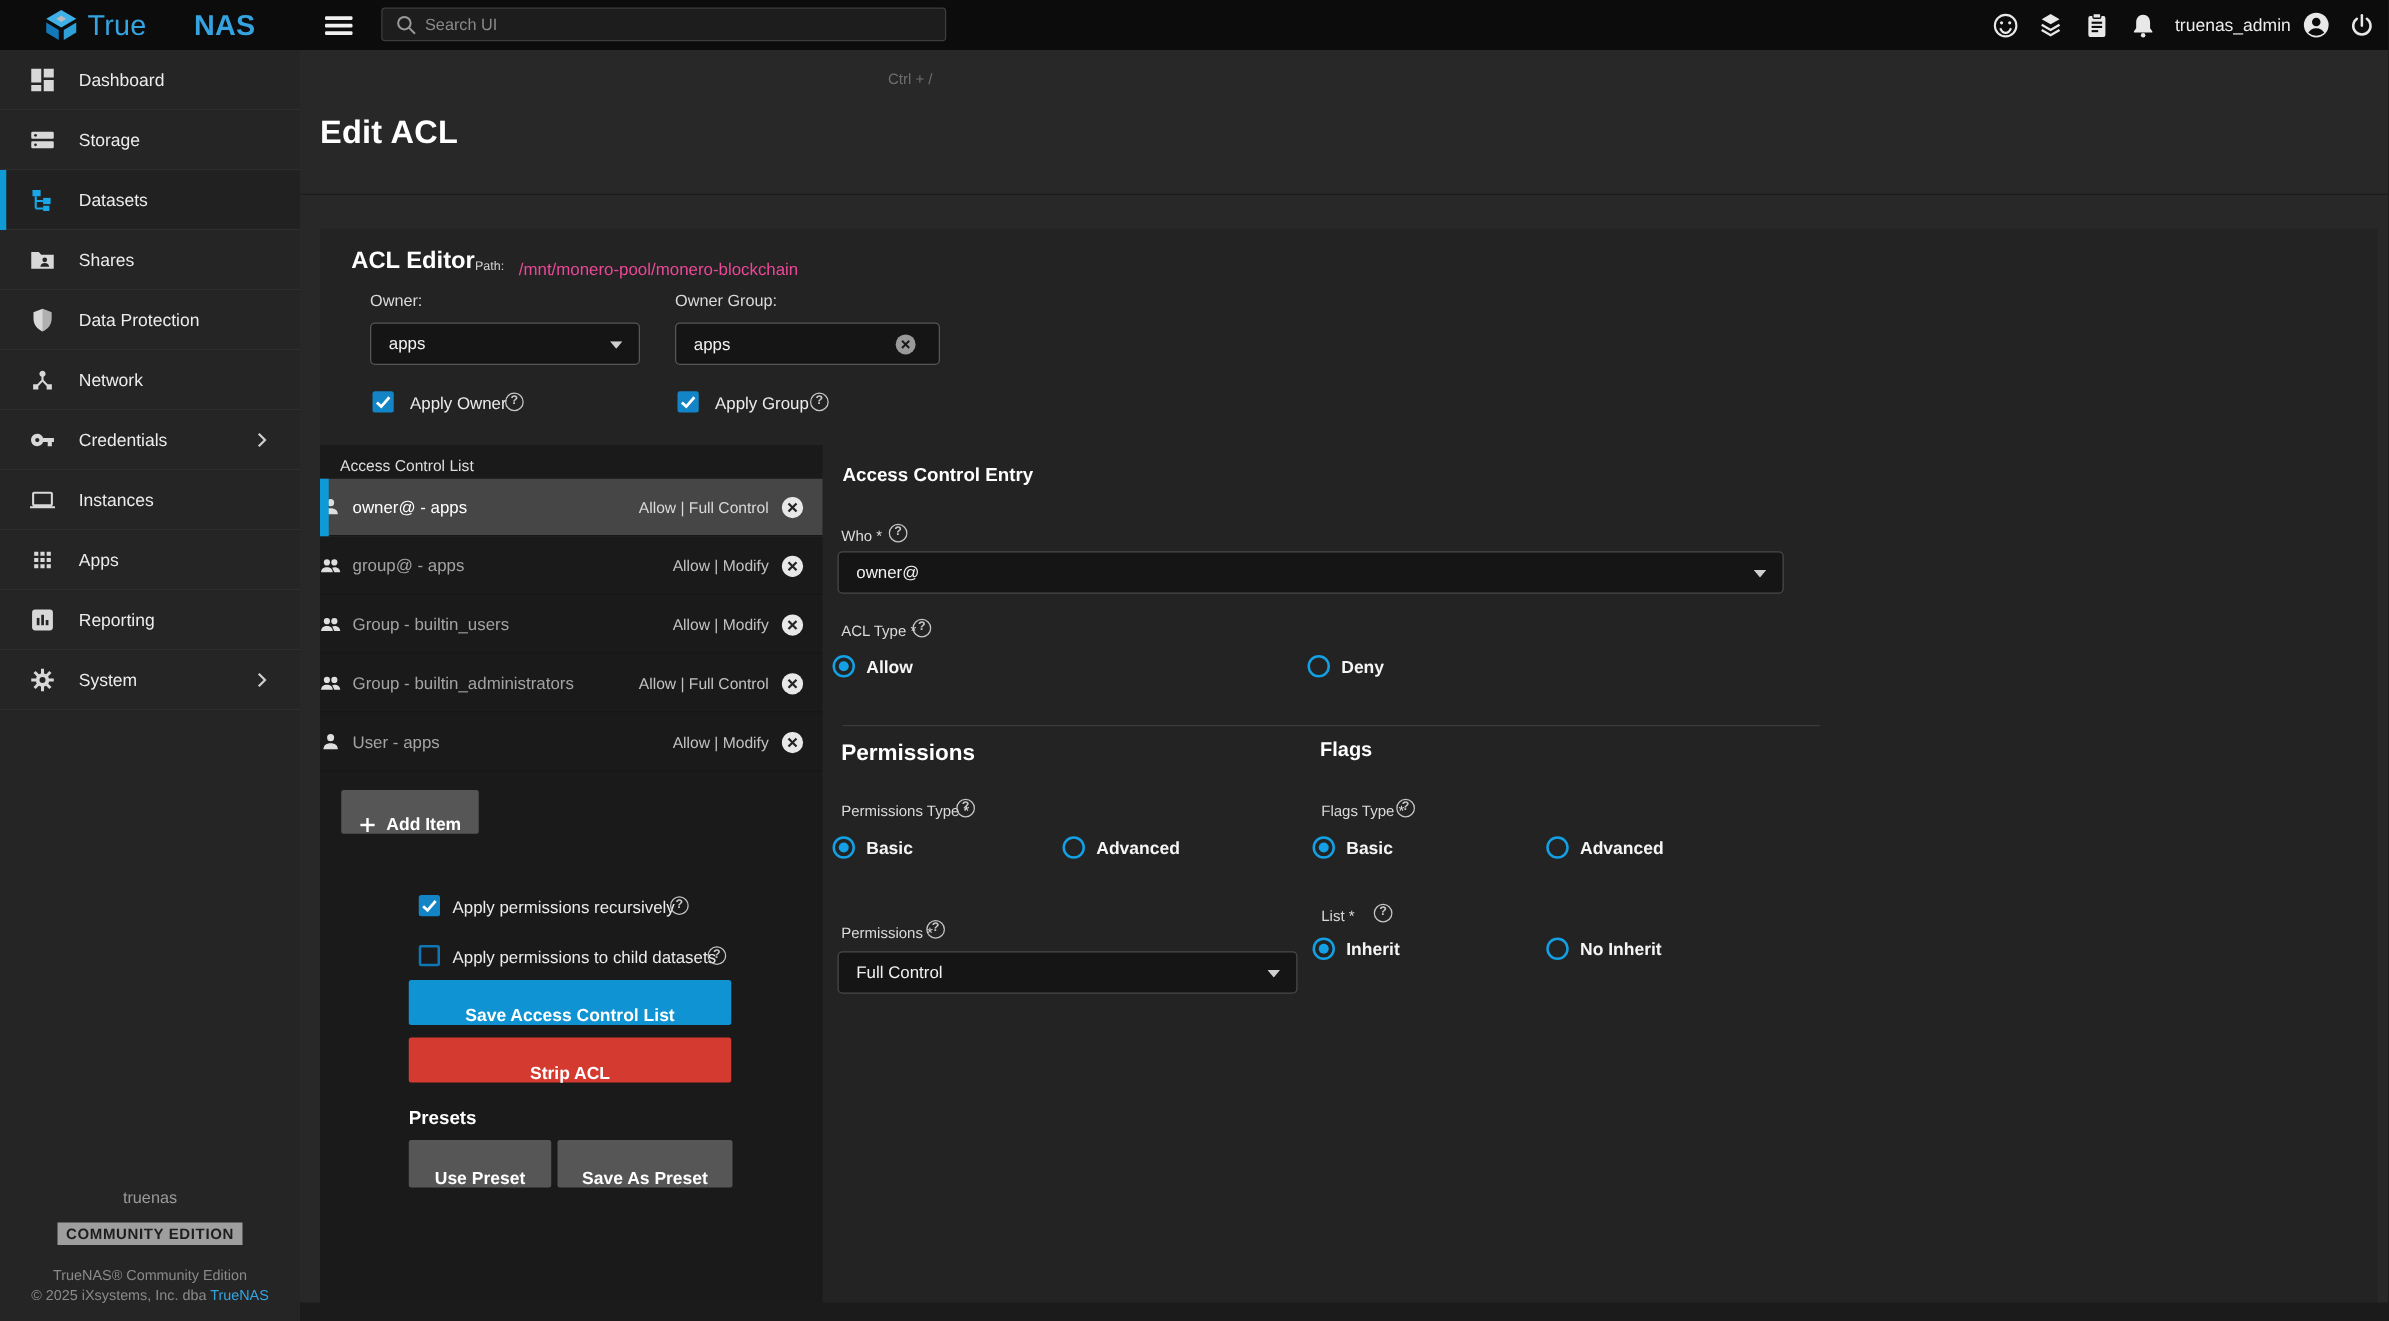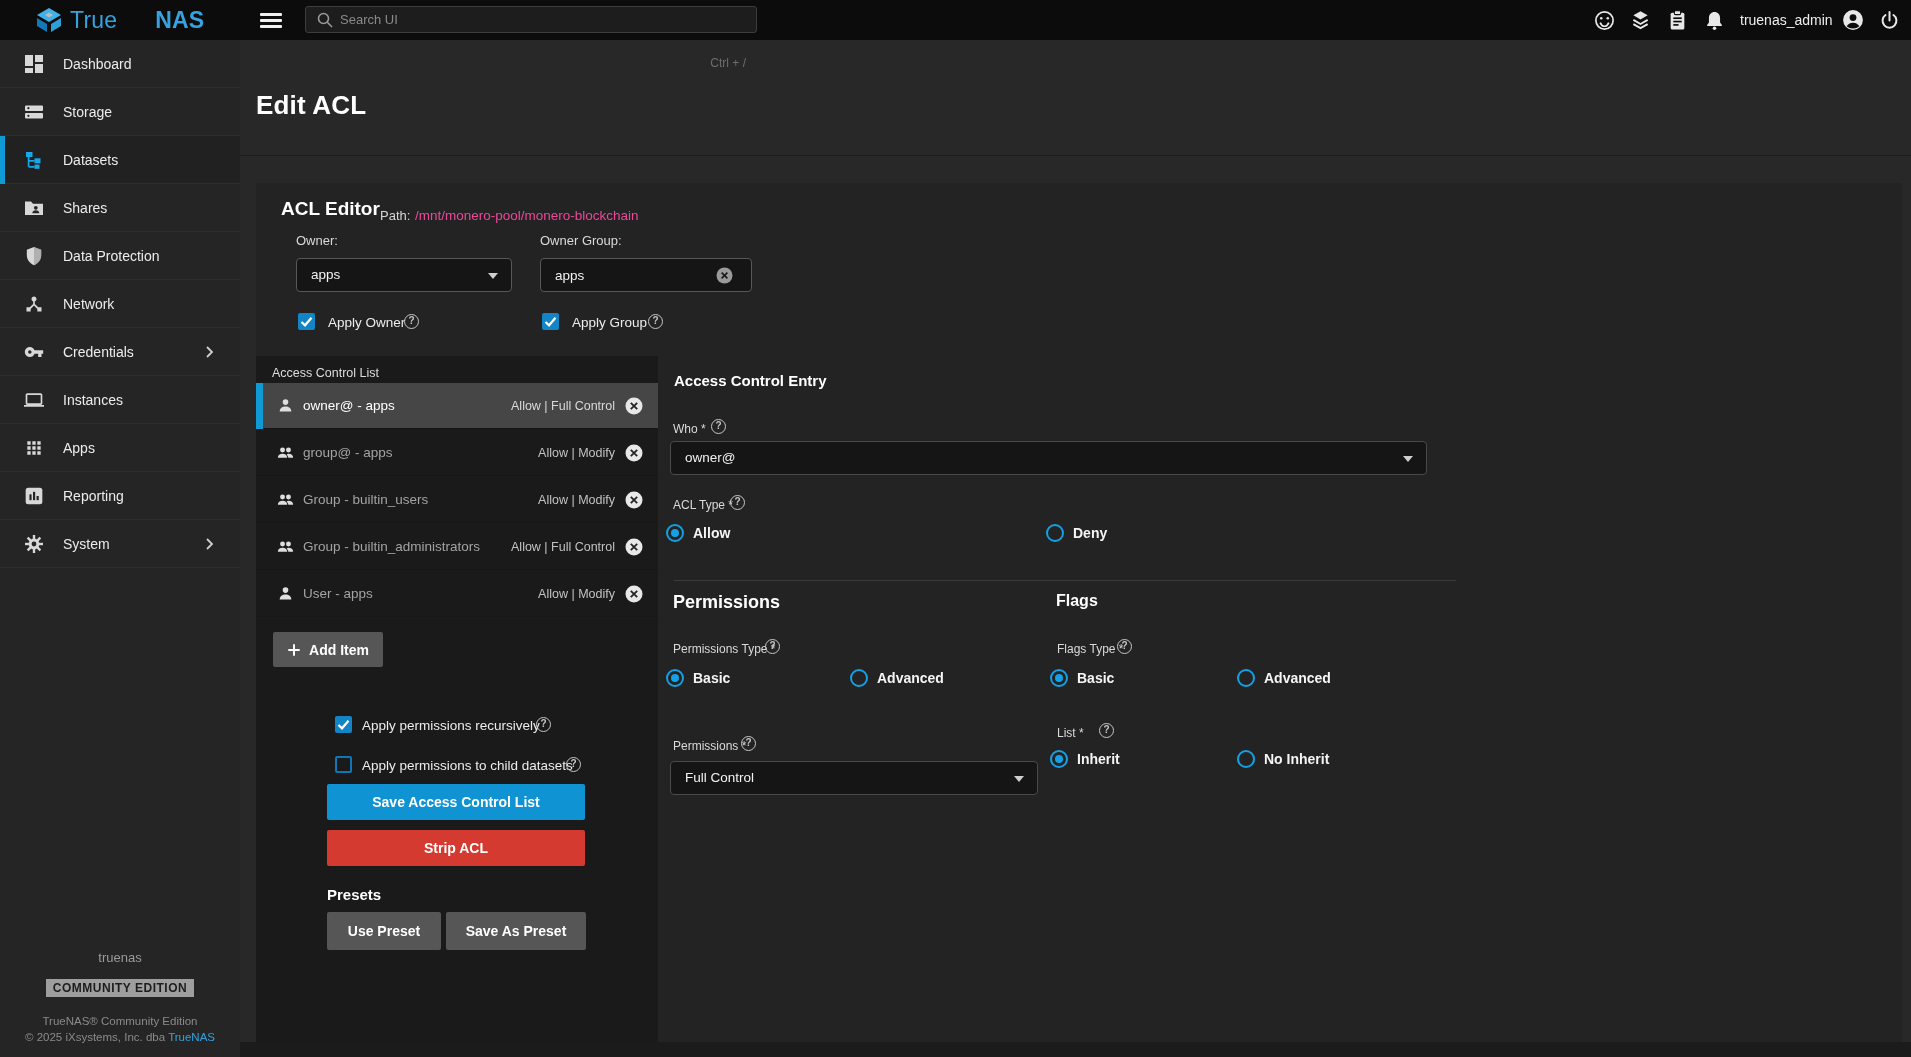--- a/index.html
+++ b/index.html
@@ -54,31 +54,31 @@
   .cb.un { background:transparent; border:2px solid #1076b5; }
   .cb-label { font-size:13.5px; color:#ececec; }
 
   .radio-group { position:absolute; display:flex; align-items:center; gap:9px; cursor:pointer; }
   .radio { width:18px; height:18px; border:2.5px solid #14a0e4; border-radius:50%; flex:0 0 auto; }
   .radio.sel::after { content:''; display:block; width:8px; height:8px; margin:2.5px auto; background:#14a0e4; border-radius:50%; }
   .radio-label { font-size:14px; font-weight:700; color:#f5f5f5; }
 
   
   .list-panel { position:absolute; left:0px; top:173px; width:402px; height:686px; background:#1a1a1a; }
-  .acl-row { position:absolute; left:0; width:402px; height:46px; display:flex; align-items:center; padding-left:21px; border-bottom:1px solid #161616; cursor:pointer; }
+  .acl-row { position:absolute; left:0; width:402px; height:46px; display:flex; align-items:center; border-bottom:1px solid #161616; cursor:pointer; }
   .acl-row .uicon { width:17px; height:17px; color:#dedede; flex:0 0 auto; }
   .acl-row .rname { margin-left:9px; font-size:13.5px; color:#a3a3a3; }
   .acl-row .rsum { margin-left:auto; font-size:12.5px; color:#c2c2c2; }
   .acl-row .rdel { margin:0 15px 0 10px; width:18px; height:18px; flex:0 0 auto; cursor:pointer; }
   .acl-row.sel { background:#464646; }
   .acl-row.sel::before { content:''; position:absolute; left:0; top:0; width:7px; height:46px; background:#0f9ad6; }
   .acl-row.sel .rname { color:#fff; }
   .acl-row.sel .rsum { color:#d9d9d9; }
 
-  .btn { position:absolute; border:none; border-radius:2px; color:#fff; font-weight:700; font-size:14px; font-family:"Liberation Sans",sans-serif; cursor:pointer; display:flex; align-items:center; justify-content:center; gap:8px; }
+  .btn { position:absolute; border:none; border-radius:2px; color:#fff; font-weight:700; font-size:14px; font-family:"Liberation Sans",sans-serif; cursor:pointer; display:flex; align-items:flex-end; justify-content:center; gap:8px; }
   .btn.gray { background:#565656; }
   .btn.blue { background:#0f93d2; }
   .btn.red  { background:#d53a30; }
 
   .ace-panel { position:absolute; left:402px; top:173px; width:1244px; height:686px; }
   .divider-h { position:absolute; background:#3a3a3a; height:1px; }
 </style>
 </head>
 <body>
 
@@ -261,21 +261,21 @@
     <div class="sb-foot" style="top:991px;font-size:11.5px;color:#8a8a8a"><span>© 2025 iXsystems, Inc. dba </span><span style="color:#35a3e0">TrueNAS</span></div>
   </div>
 
   <h1 class="page-title">Edit ACL</h1>
   <div class="hdr-divider"></div>
   <div class="bottom-strip"></div>
 
   <div class="card">
 
     <span class="abs sec-h1" style="left:25px;top:15px;font-size:19px">ACL Editor</span>
-    <span class="abs" style="left:124px;top:25px;font-size:13px;color:#d6d6d6">Path:</span>
+    <span class="abs" style="left:124px;top:25px;font-size:10px;color:#d6d6d6">Path:</span>
     <span class="abs" style="left:159px;top:25px;font-size:13.5px;color:#ec4899">/mnt/monero-pool/monero-blockchain</span>
 
     <span class="abs field-label" style="left:40px;top:50px;font-size:13px">Owner:</span>
     <div class="select" style="left:40px;top:75px;width:216px">
       <span class="val">apps</span>
       <svg class="arrow" viewBox="0 0 10 6">
           <path d="M0 0 h10 L5 6 Z" fill="#cfcfcf"></path>
         </svg>
     </div>
 

